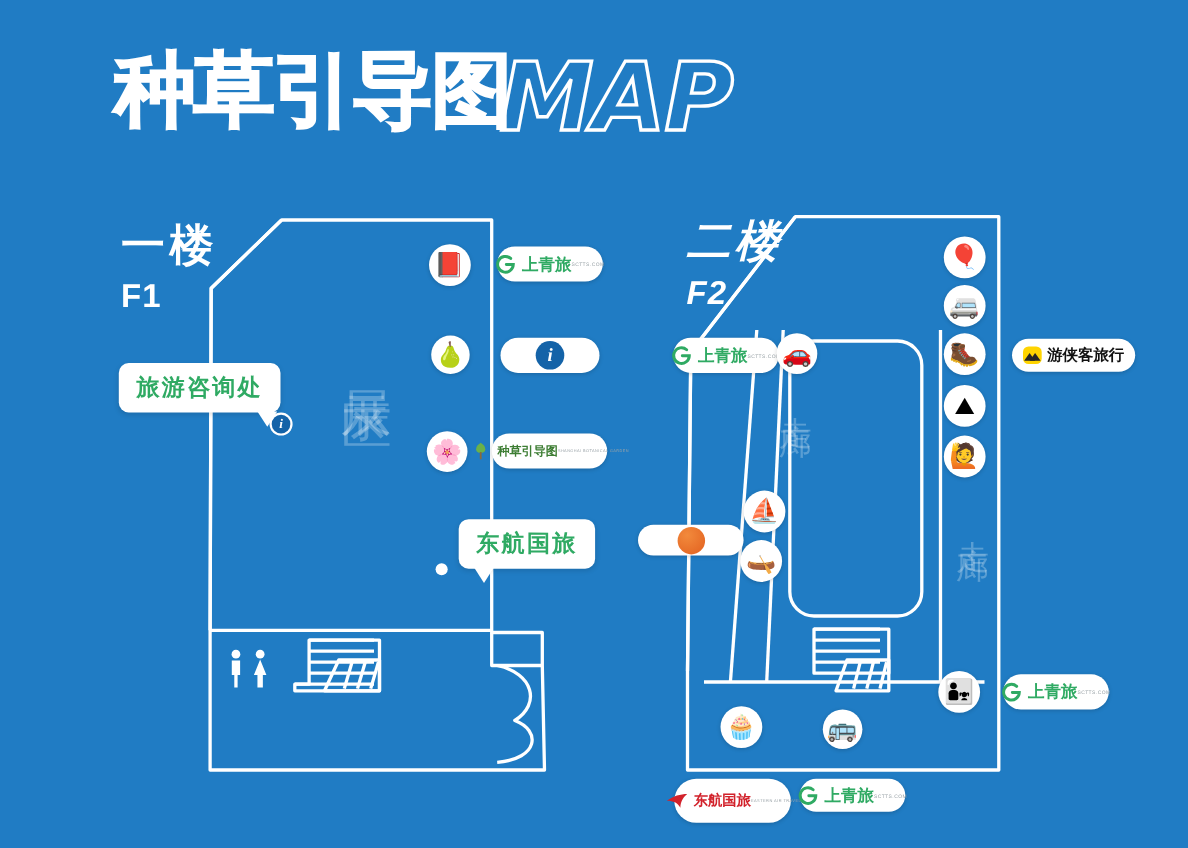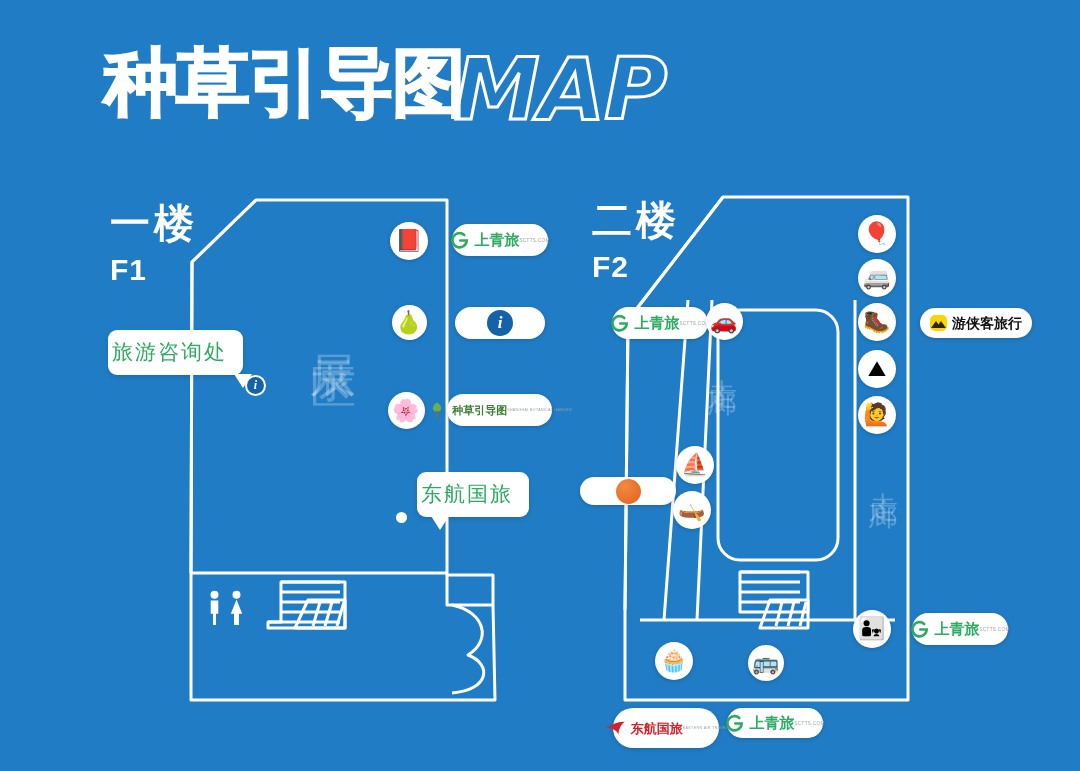--- a/index.html
+++ b/index.html
@@ -41,24 +41,24 @@
     font-family:"DejaVu Sans","Liberation Sans",sans-serif;
     font-weight:400;writing-mode:vertical-rl;text-orientation:upright;
     letter-spacing:6px;
   }
   .ghost.big{font-size:46px;}
   .ghost.mid{font-size:30px;}
 
   
   .callout{
     position:absolute;background:#fff;border-radius:9px;
-    padding:8px 16px 9px 4px;
+    padding:8px 16px 9px 16px;
     box-shadow:0 2px 5px rgba(0,0,0,.12);
     font-family:"DejaVu Sans","Liberation Sans",sans-serif;
-    font-size:21px;font-weight:400;color:#2faa63;letter-spacing:2px;
+    font-size:21px;font-weight:700;color:#2faa63;letter-spacing:2px;
     white-space:nowrap;
   }
   .callout .tail{
     position:absolute;width:0;height:0;
     border-left:9px solid transparent;border-right:9px solid transparent;
     border-top:14px solid #fff;
   }
   .dot{position:absolute;width:11px;height:11px;border-radius:50%;background:#fff;}
 
   
@@ -261,21 +261,21 @@
     <svg width="19" height="36" viewBox="0 0 20 38">
       <circle cx="10" cy="5" r="4.2" fill="#fff"></circle>
       <path d="M6 11h8v14h-2.4v12H8.4V25H6z" fill="#fff"></path>
     </svg>
     <svg width="19" height="36" viewBox="0 0 20 38">
       <circle cx="10" cy="5" r="4.2" fill="#fff"></circle>
       <path d="M10 10 L16 25 H12.6 v12 H7.4 V25 H4 z" fill="#fff"></path>
     </svg>
   </div>
 
-  <div class="floor-head" style="left:592px;top:197px;">
+  <div class="floor-head" style="left:624px;top:197px;font-style:italic;">
     <div class="floor-cn">二楼</div>
     <div class="floor-en">F2</div>
   </div>
 
   <div class="ghost mid" style="left:701px;top:355px;">走廊</div>
   <div class="ghost mid" style="left:862px;top:468px;">走廊</div>
 
   <div class="logo-pill" style="left:612px;top:307px;width:76px;height:32px;">
     <span class="mark">
       <svg class="mark-sqlv" viewBox="0 0 24 24">

